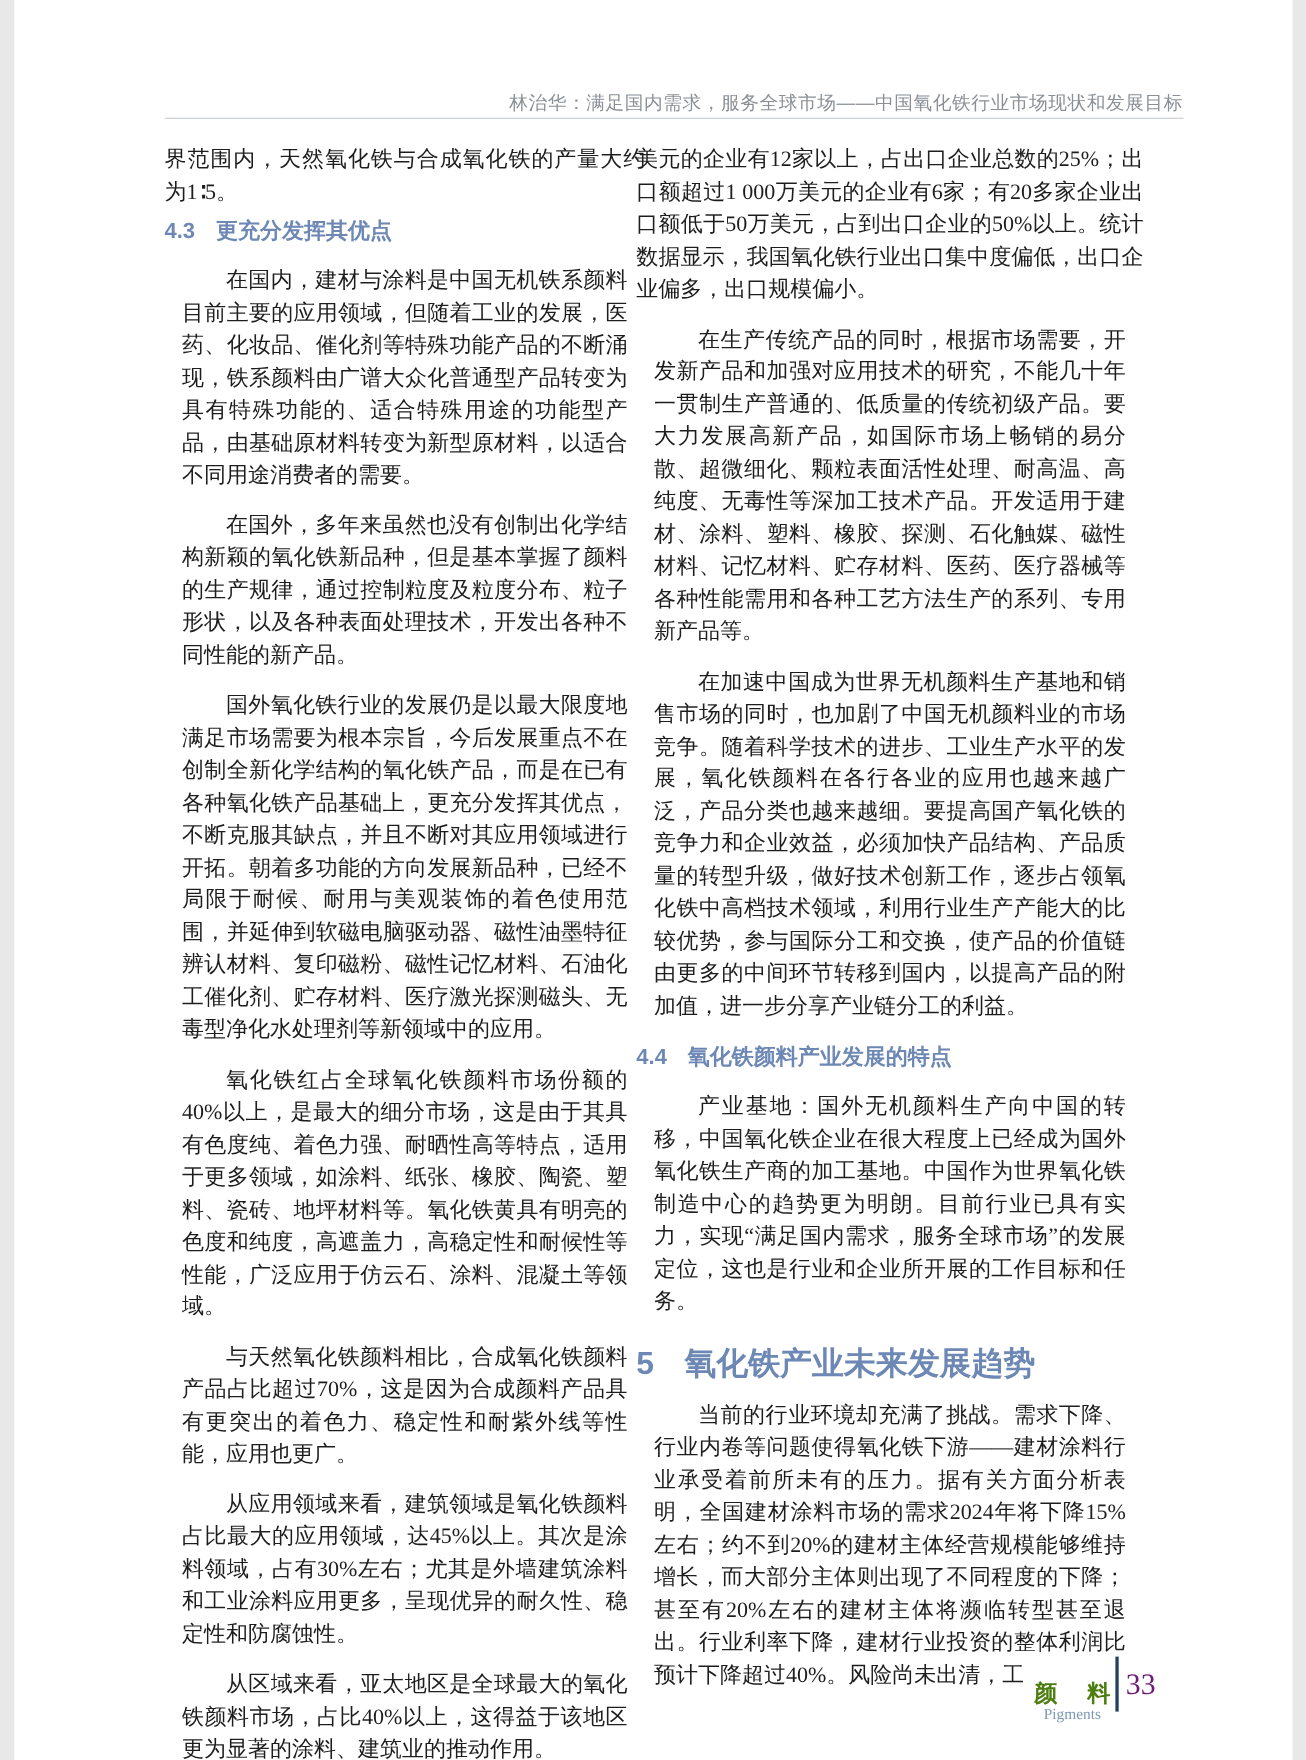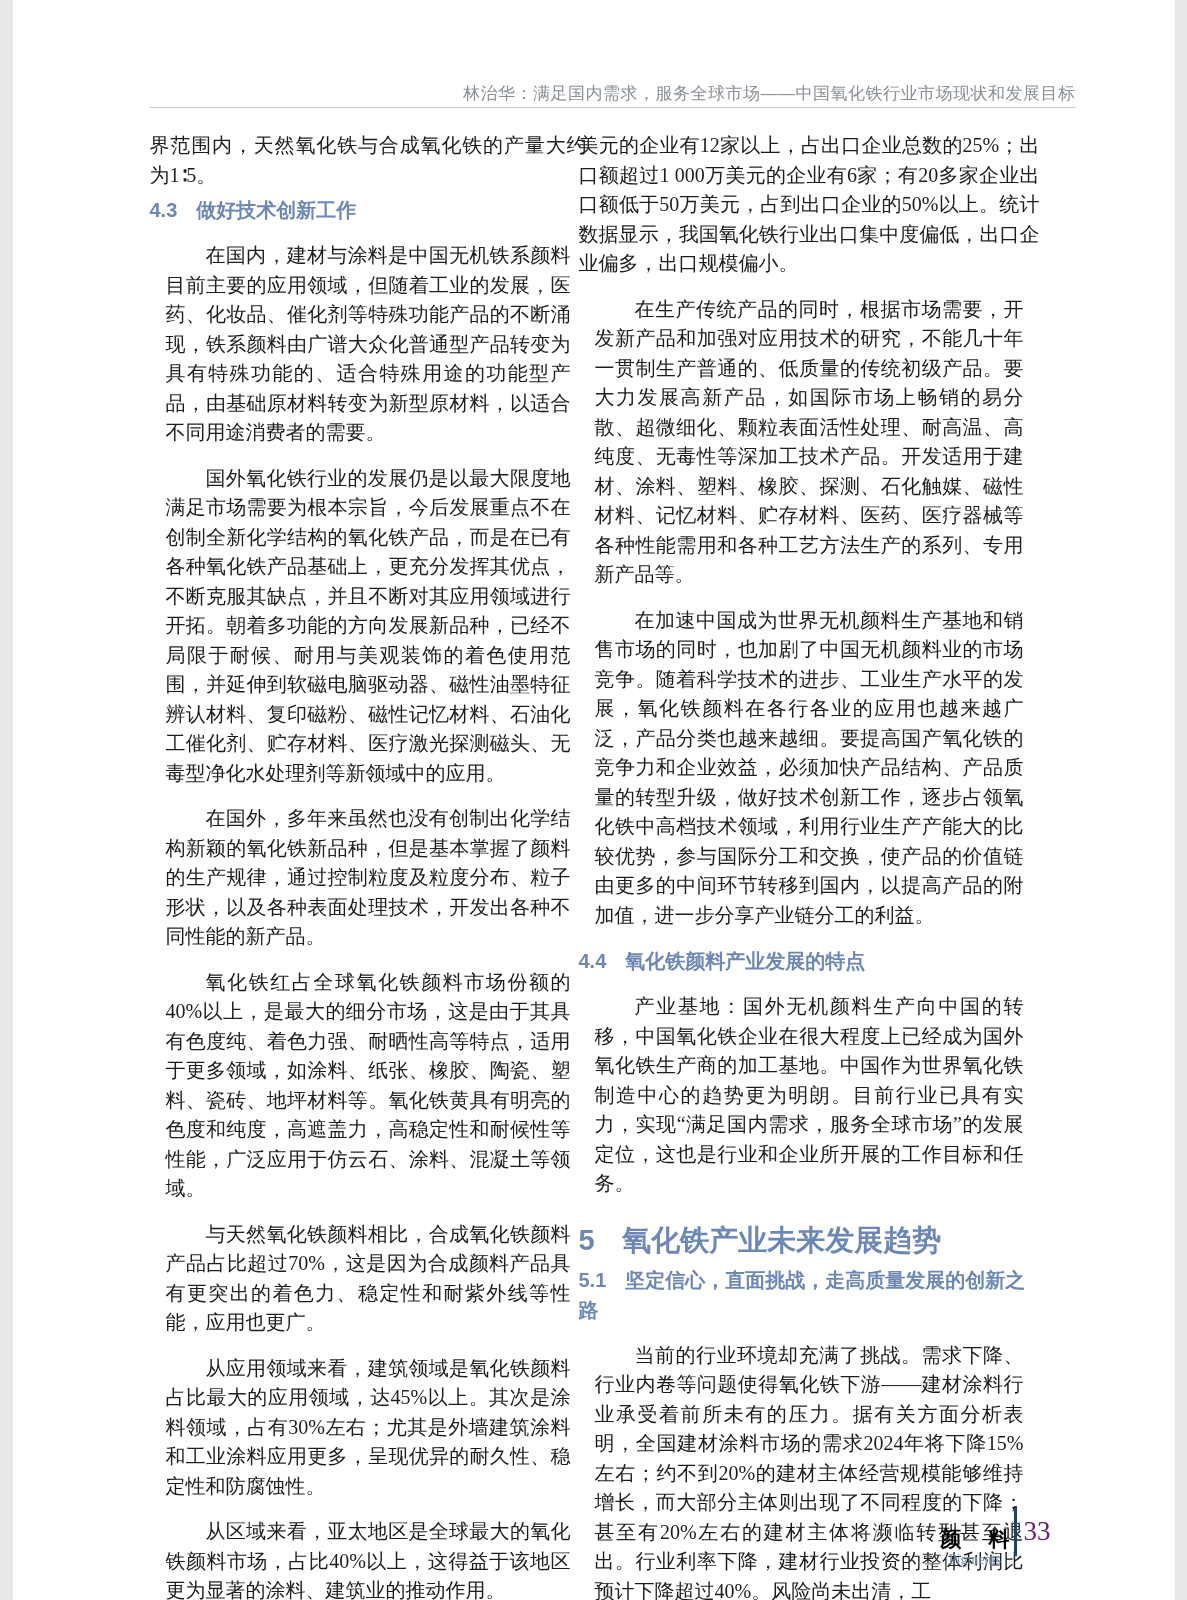--- a/index.html
+++ b/index.html
@@ -44,21 +44,21 @@
     font-size:29px;line-height:34px;font-weight:bold;
     color:#6d88b4;text-align:left;text-indent:0;
   }
   .sec-num{margin-right:.95em;}
   .footer{
     position:absolute;top:1494px;right:124px;
     display:flex;align-items:center;
   }
   .journal-name{text-align:center;}
   .journal-cn{
-    font-size:21px;font-weight:bold;color:#000000;
+    font-size:21px;font-weight:bold;color:#4d7c0f;
     letter-spacing:11px;margin-right:-11px;line-height:24px;margin-top:33px;
   }
   .journal-en{
     font-size:14px;color:#7d97b5;line-height:16px;margin-top:1px;
   }
   .footer-vbar{
     width:3px;height:50px;background:#24425f;
     margin:0 7px 0 4px;
   }
   .page-num{
@@ -69,25 +69,25 @@
 <body>
 
 <div class="page">
 
   <div class="running-header">林治华：满足国内需求，服务全球市场——中国氧化铁行业市场现状和发展目标</div>
   <div class="header-rule"></div>
 
   <div class="col col-left">
     <p class="para-noindent">界范围内，天然氧化铁与合成氧化铁的产量大约为1∶5。</p>
     <h2 class="sec-h2">
-      <span class="sec-num">4.3</span><span>做好技术创新工作</span>
+      <span class="sec-num">4.3</span><span>更充分发挥其优点</span>
     </h2>
     <p class="para">在国内，建材与涂料是中国无机铁系颜料目前主要的应用领域，但随着工业的发展，医药、化妆品、催化剂等特殊功能产品的不断涌现，铁系颜料由广谱大众化普通型产品转变为具有特殊功能的、适合特殊用途的功能型产品，由基础原材料转变为新型原材料，以适合不同用途消费者的需要。</p>
+    <p class="para">在国外，多年来虽然也没有创制出化学结构新颖的氧化铁新品种，但是基本掌握了颜料的生产规律，通过控制粒度及粒度分布、粒子形状，以及各种表面处理技术，开发出各种不同性能的新产品。</p>
     <p class="para">国外氧化铁行业的发展仍是以最大限度地满足市场需要为根本宗旨，今后发展重点不在创制全新化学结构的氧化铁产品，而是在已有各种氧化铁产品基础上，更充分发挥其优点，不断克服其缺点，并且不断对其应用领域进行开拓。朝着多功能的方向发展新品种，已经不局限于耐候、耐用与美观装饰的着色使用范围，并延伸到软磁电脑驱动器、磁性油墨特征辨认材料、复印磁粉、磁性记忆材料、石油化工催化剂、贮存材料、医疗激光探测磁头、无毒型净化水处理剂等新领域中的应用。</p>
-    <p class="para">在国外，多年来虽然也没有创制出化学结构新颖的氧化铁新品种，但是基本掌握了颜料的生产规律，通过控制粒度及粒度分布、粒子形状，以及各种表面处理技术，开发出各种不同性能的新产品。</p>
     <p class="para">氧化铁红占全球氧化铁颜料市场份额的40%以上，是最大的细分市场，这是由于其具有色度纯、着色力强、耐晒性高等特点，适用于更多领域，如涂料、纸张、橡胶、陶瓷、塑料、瓷砖、地坪材料等。氧化铁黄具有明亮的色度和纯度，高遮盖力，高稳定性和耐候性等性能，广泛应用于仿云石、涂料、混凝土等领域。</p>
     <p class="para">与天然氧化铁颜料相比，合成氧化铁颜料产品占比超过70%，这是因为合成颜料产品具有更突出的着色力、稳定性和耐紫外线等性能，应用也更广。</p>
     <p class="para">从应用领域来看，建筑领域是氧化铁颜料占比最大的应用领域，达45%以上。其次是涂料领域，占有30%左右；尤其是外墙建筑涂料和工业涂料应用更多，呈现优异的耐久性、稳定性和防腐蚀性。</p>
     <p class="para">从区域来看，亚太地区是全球最大的氧化铁颜料市场，占比40%以上，这得益于该地区更为显著的涂料、建筑业的推动作用。</p>
     <p class="para">目前，中国已经是世界最大的氧化铁系颜料生产大国，也是世界氧化铁颜料的重要消费市场，据市场预测分析，未来20年内，氧化铁工业还会有很大的发展。</p>
     <h2 class="sec-h2">
       <span class="sec-num">4.4</span><span>国内氧化铁生产企业情况</span>
     </h2>
 
   </div>
@@ -96,23 +96,20 @@
     <p class="para-noindent">美元的企业有12家以上，占出口企业总数的25%；出口额超过1 000万美元的企业有6家；有20多家企业出口额低于50万美元，占到出口企业的50%以上。统计数据显示，我国氧化铁行业出口集中度偏低，出口企业偏多，出口规模偏小。</p>
     <p class="para">在生产传统产品的同时，根据市场需要，开发新产品和加强对应用技术的研究，不能几十年一贯制生产普通的、低质量的传统初级产品。要大力发展高新产品，如国际市场上畅销的易分散、超微细化、颗粒表面活性处理、耐高温、高纯度、无毒性等深加工技术产品。开发适用于建材、涂料、塑料、橡胶、探测、石化触媒、磁性材料、记忆材料、贮存材料、医药、医疗器械等各种性能需用和各种工艺方法生产的系列、专用新产品等。</p>
     <p class="para">在加速中国成为世界无机颜料生产基地和销售市场的同时，也加剧了中国无机颜料业的市场竞争。随着科学技术的进步、工业生产水平的发展，氧化铁颜料在各行各业的应用也越来越广泛，产品分类也越来越细。要提高国产氧化铁的竞争力和企业效益，必须加快产品结构、产品质量的转型升级，做好技术创新工作，逐步占领氧化铁中高档技术领域，利用行业生产产能大的比较优势，参与国际分工和交换，使产品的价值链由更多的中间环节转移到国内，以提高产品的附加值，进一步分享产业链分工的利益。</p>
     <h2 class="sec-h2">
       <span class="sec-num">4.4</span><span>氧化铁颜料产业发展的特点</span>
     </h2>
     <p class="para">产业基地：国外无机颜料生产向中国的转移，中国氧化铁企业在很大程度上已经成为国外氧化铁生产商的加工基地。中国作为世界氧化铁制造中心的趋势更为明朗。目前行业已具有实力，实现“满足国内需求，服务全球市场”的发展定位，这也是行业和企业所开展的工作目标和任务。</p>
     <h1 class="sec-h1">
       <span class="sec-num">5</span><span>氧化铁产业未来发展趋势</span>
     </h1>
-    <h2 class="sec-h2">
-      <span class="sec-num">5.1</span><span>坚定信心，直面挑战，走高质量发展的创新之路</span>
-    </h2>
     <p class="para">当前的行业环境却充满了挑战。需求下降、行业内卷等问题使得氧化铁下游——建材涂料行业承受着前所未有的压力。据有关方面分析表明，全国建材涂料市场的需求2024年将下降15%左右；约不到20%的建材主体经营规模能够维持增长，而大部分主体则出现了不同程度的下降；甚至有20%左右的建材主体将濒临转型甚至退出。行业利率下降，建材行业投资的整体利润比预计下降超过40%。风险尚未出清，工</p>
   </div>
 
   <div class="footer">
     <div class="journal-name">
       <div class="journal-cn">颜 料</div>
       <div class="journal-en">Pigments</div>
     </div>
     <div class="footer-vbar"></div>
     <div class="page-num">33</div>

